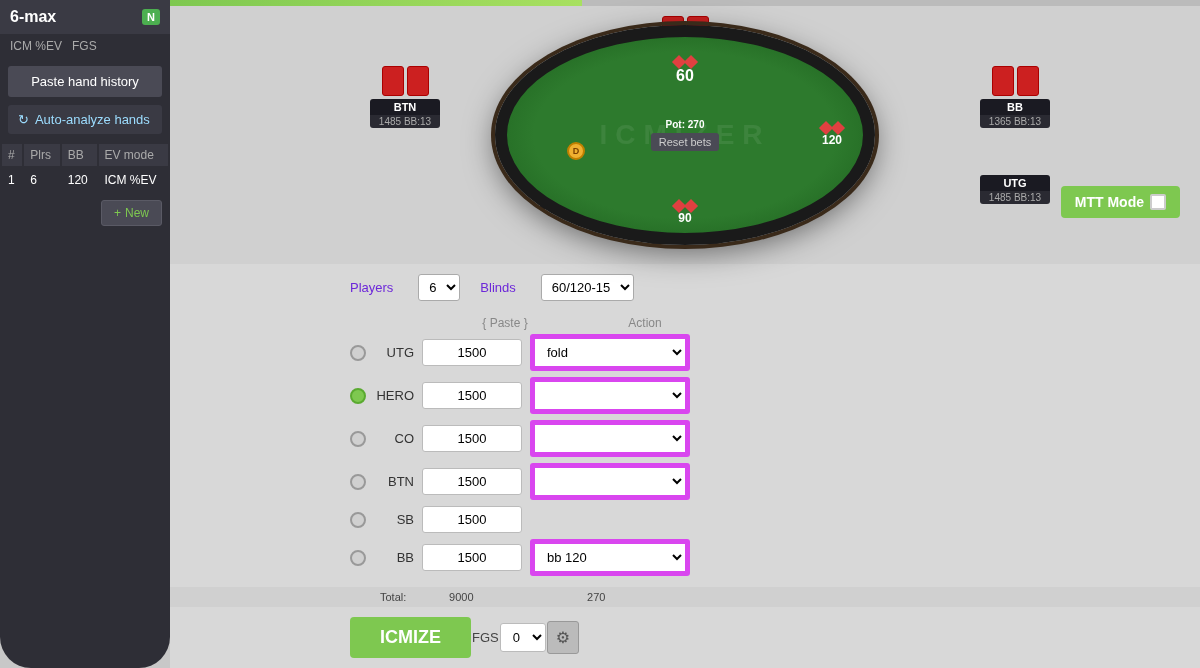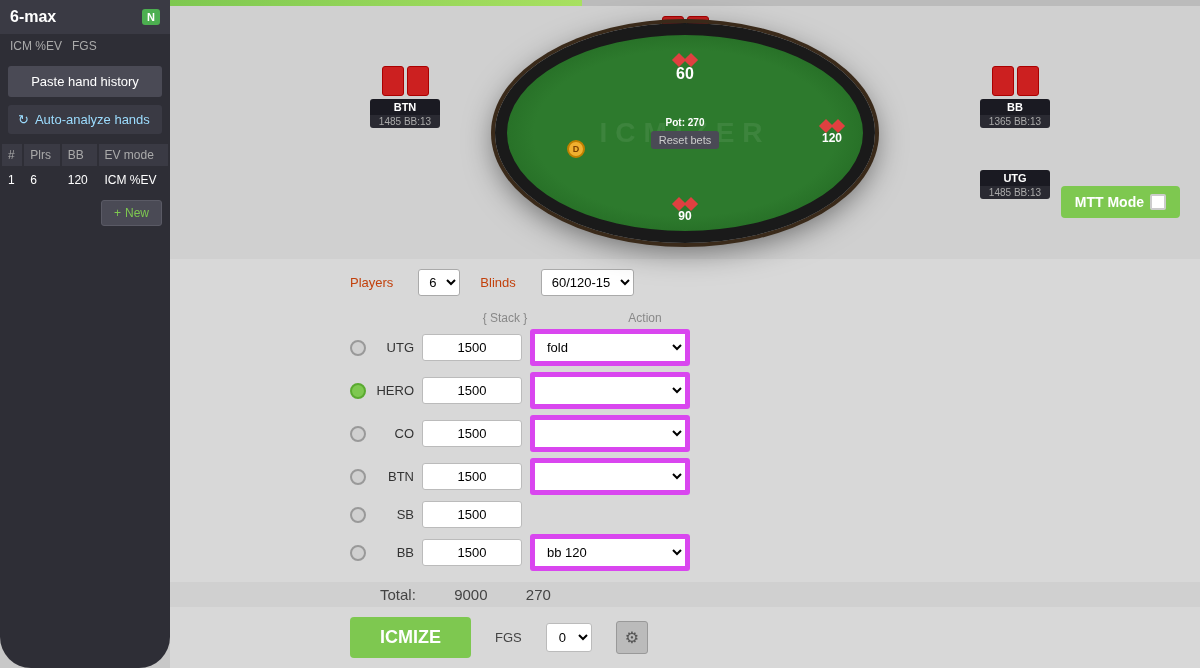--- a/index.html
+++ b/index.html
@@ -123,21 +123,21 @@
     }
     #mtt-checkbox {
       width: 16px; height: 16px; background: #fff; border: 2px solid #ccc;
       border-radius: 2px; display: inline-block;
     }
 
     
     #controls-area {
       background: #d8d8d8; padding: 10px 30px 10px 180px; display: flex; gap: 20px; align-items: center;
     }
-    .ctrl-label { font-size: 13px; color: #c2410c; margin-right: 5px; }
+    .ctrl-label { font-size: 13px; color: #6d28d9; margin-right: 5px; }
     .ctrl-select {
       padding: 4px 6px; font-size: 13px; border: 1px solid #aaa; background: #fff; border-radius: 3px; cursor: pointer;
     }
 
     
     #player-rows { padding: 5px 20px 5px 180px; background: #d8d8d8; }
     .row-headers { display: flex; color: #888; font-size: 12px; margin-bottom: 4px; padding-left: 30px; gap: 0; }
     .row-headers .rh-stack { width: 120px; text-align: center; }
     .row-headers .rh-action { width: 160px; text-align: center; }
 
@@ -153,25 +153,25 @@
     .row-stack {
       width: 100px; padding: 5px 20px; border: 1px solid #bbb; background: #fff;
       font-size: 13px; border-radius: 3px; text-align: center;
     }
     .action-select {
       width: 160px; padding: 5px 8px; border: 5px solid #d946ef; background: #fff;
       font-size: 13px; border-radius: 3px; cursor: pointer;
     }
 
     
-    #totals-row { display: flex; padding: 4px 0 4px 30px; font-size: 15px; color: #444; margin-left: 180px; }
+    #totals-row { display: flex; padding: 4px 0 4px 30px; font-size: 11px; color: #444; margin-left: 180px; }
 
     
     #bottom-bar {
-      padding: 10px 20px 10px 180px; background: #d8d8d8; display: flex; align-items: center; gap: 24px;
+      padding: 10px 20px 10px 180px; background: #d8d8d8; display: flex; align-items: center; gap: 1px;
     }
     #icmize-btn {
       background: #7ec850; color: #fff; border: none; padding: 10px 30px;
       font-size: 18px; font-weight: bold; cursor: pointer; border-radius: 4px;
     }
     .fgs-label { font-size: 13px; color: #444; }
     .fgs-select {
       padding: 5px 8px; font-size: 13px; border: 1px solid #bbb; background: #fff; border-radius: 3px; cursor: pointer;
     }
     #gear-icon-btn {
@@ -330,21 +330,21 @@
     <label class="ctrl-label">Blinds</label>
     <select class="ctrl-select">
       <option>60/120-15</option>
       <option>100/200</option><option>200/400</option>
     </select>
   </div>
 
   <div id="player-rows">
     <div class="row-headers">
       <div style="width:65px;"></div>
-      <div class="rh-stack">{ Stack }</div>
+      <div class="rh-stack">{ Paste }</div>
       <div class="rh-action">Action</div>
     </div>
     <div id="player-rows-list">
 
     <div class="player-row">
     <div class="row-radio "></div>
     <div class="row-pos">UTG</div>
     <input class="row-stack" value="1500" style="">
     <select class="action-select">
       <option>fold</option>
@@ -391,21 +391,21 @@
       <option>bb 120</option>
       <option>fold</option><option>call</option><option>raise</option>
     </select>
   </div>
       </div>
   </div>
 
   <div id="totals-row">
     <span>Total:</span>
     <span style="width:110px; text-align:center;">9000</span>
-    <span style="width:160px; text-align:left;">270</span>
+    <span style="width:160px; text-align:center;">270</span>
   </div>
 
   <div id="bottom-bar">
     <button id="icmize-btn">ICMIZE</button>
     <span class="fgs-label">FGS</span>
     <select class="fgs-select">
       <option>0</option><option>1</option><option>2</option>
     </select>
     <button id="gear-icon-btn">⚙</button>
   </div>

